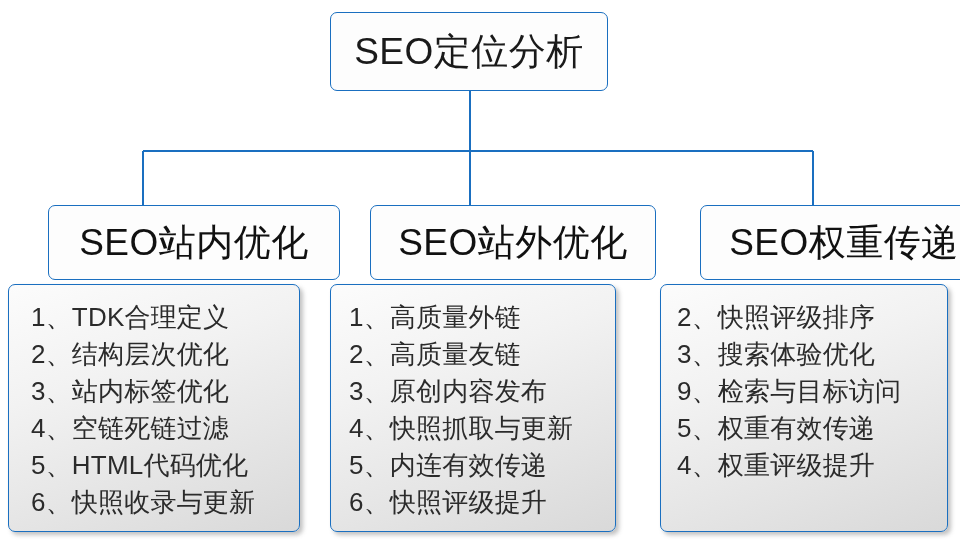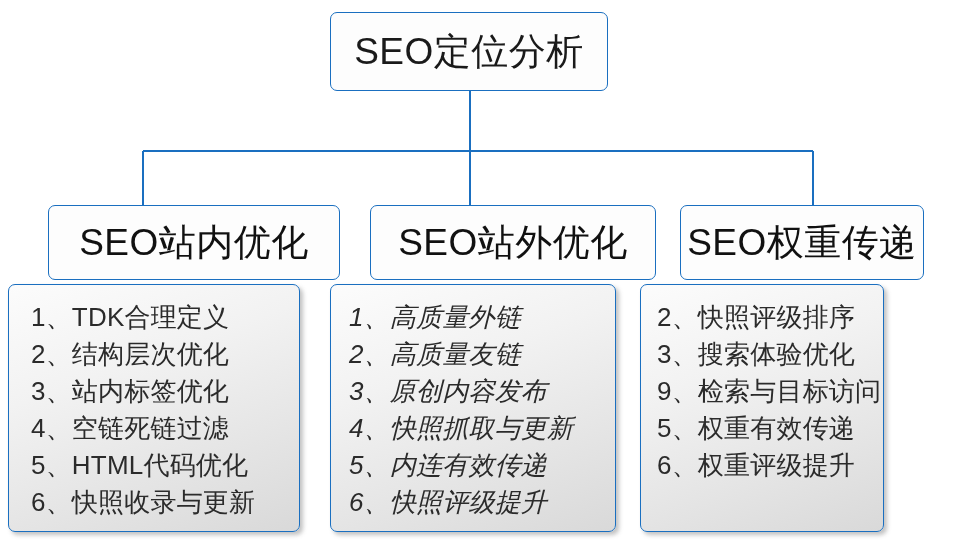--- a/index.html
+++ b/index.html
@@ -57,21 +57,21 @@
   }
 
   
   .branch {
     position: absolute;
     top: 205px;
     width: 292px;
   }
   .branch-1 { left: 8px; }
   .branch-2 { left: 330px; width: 286px; }
-  .branch-3 { left: 640px; width: 244px; }
+  .branch-3 { left: 660px; width: 288px; }
 
   .branch-header {
     box-sizing: border-box;
     width: 100%;
     height: 75px;
     border: 1.6px solid #1a6fc0;
     border-radius: 7px;
     background: #fdfdfd;
     display: flex;
     align-items: center;
@@ -107,21 +107,21 @@
     padding: 0 0 0 22px;
   }
   .branch-list li {
     font-size: 26px;
     line-height: 37px;
     color: #2b2b2b;
     white-space: nowrap;
     letter-spacing: 0.2px;
   }
   .branch-3 .branch-list ul { padding-left: 16px; }
-  .branch-2 .branch-list ul { padding-left: 18px; font-style: italic; }
+  .branch-2 .branch-list ul { padding-left: 18px; }
 </style>
 </head>
 <body>
 
 <div id="diagram">
 
   <svg class="connector-layer" viewBox="0 0 960 550" width="960" height="550">
     <g stroke="#1a6fc0" stroke-width="2.2" fill="none" shape-rendering="crispEdges">
 
       <line x1="470" y1="91" x2="470" y2="205"></line>
@@ -173,18 +173,18 @@
   <div class="branch branch-3">
     <div class="branch-header">
       <span class="branch-header-title">SEO权重传递</span>
     </div>
     <div class="branch-list">
       <ul>
         <li>2、快照评级排序</li>
         <li>3、搜索体验优化</li>
         <li>9、检索与目标访问</li>
         <li>5、权重有效传递</li>
-        <li>6、权重评级提升</li>
+        <li>4、权重评级提升</li>
       </ul>
     </div>
   </div>
 
 </div>
 
 </body></html>

